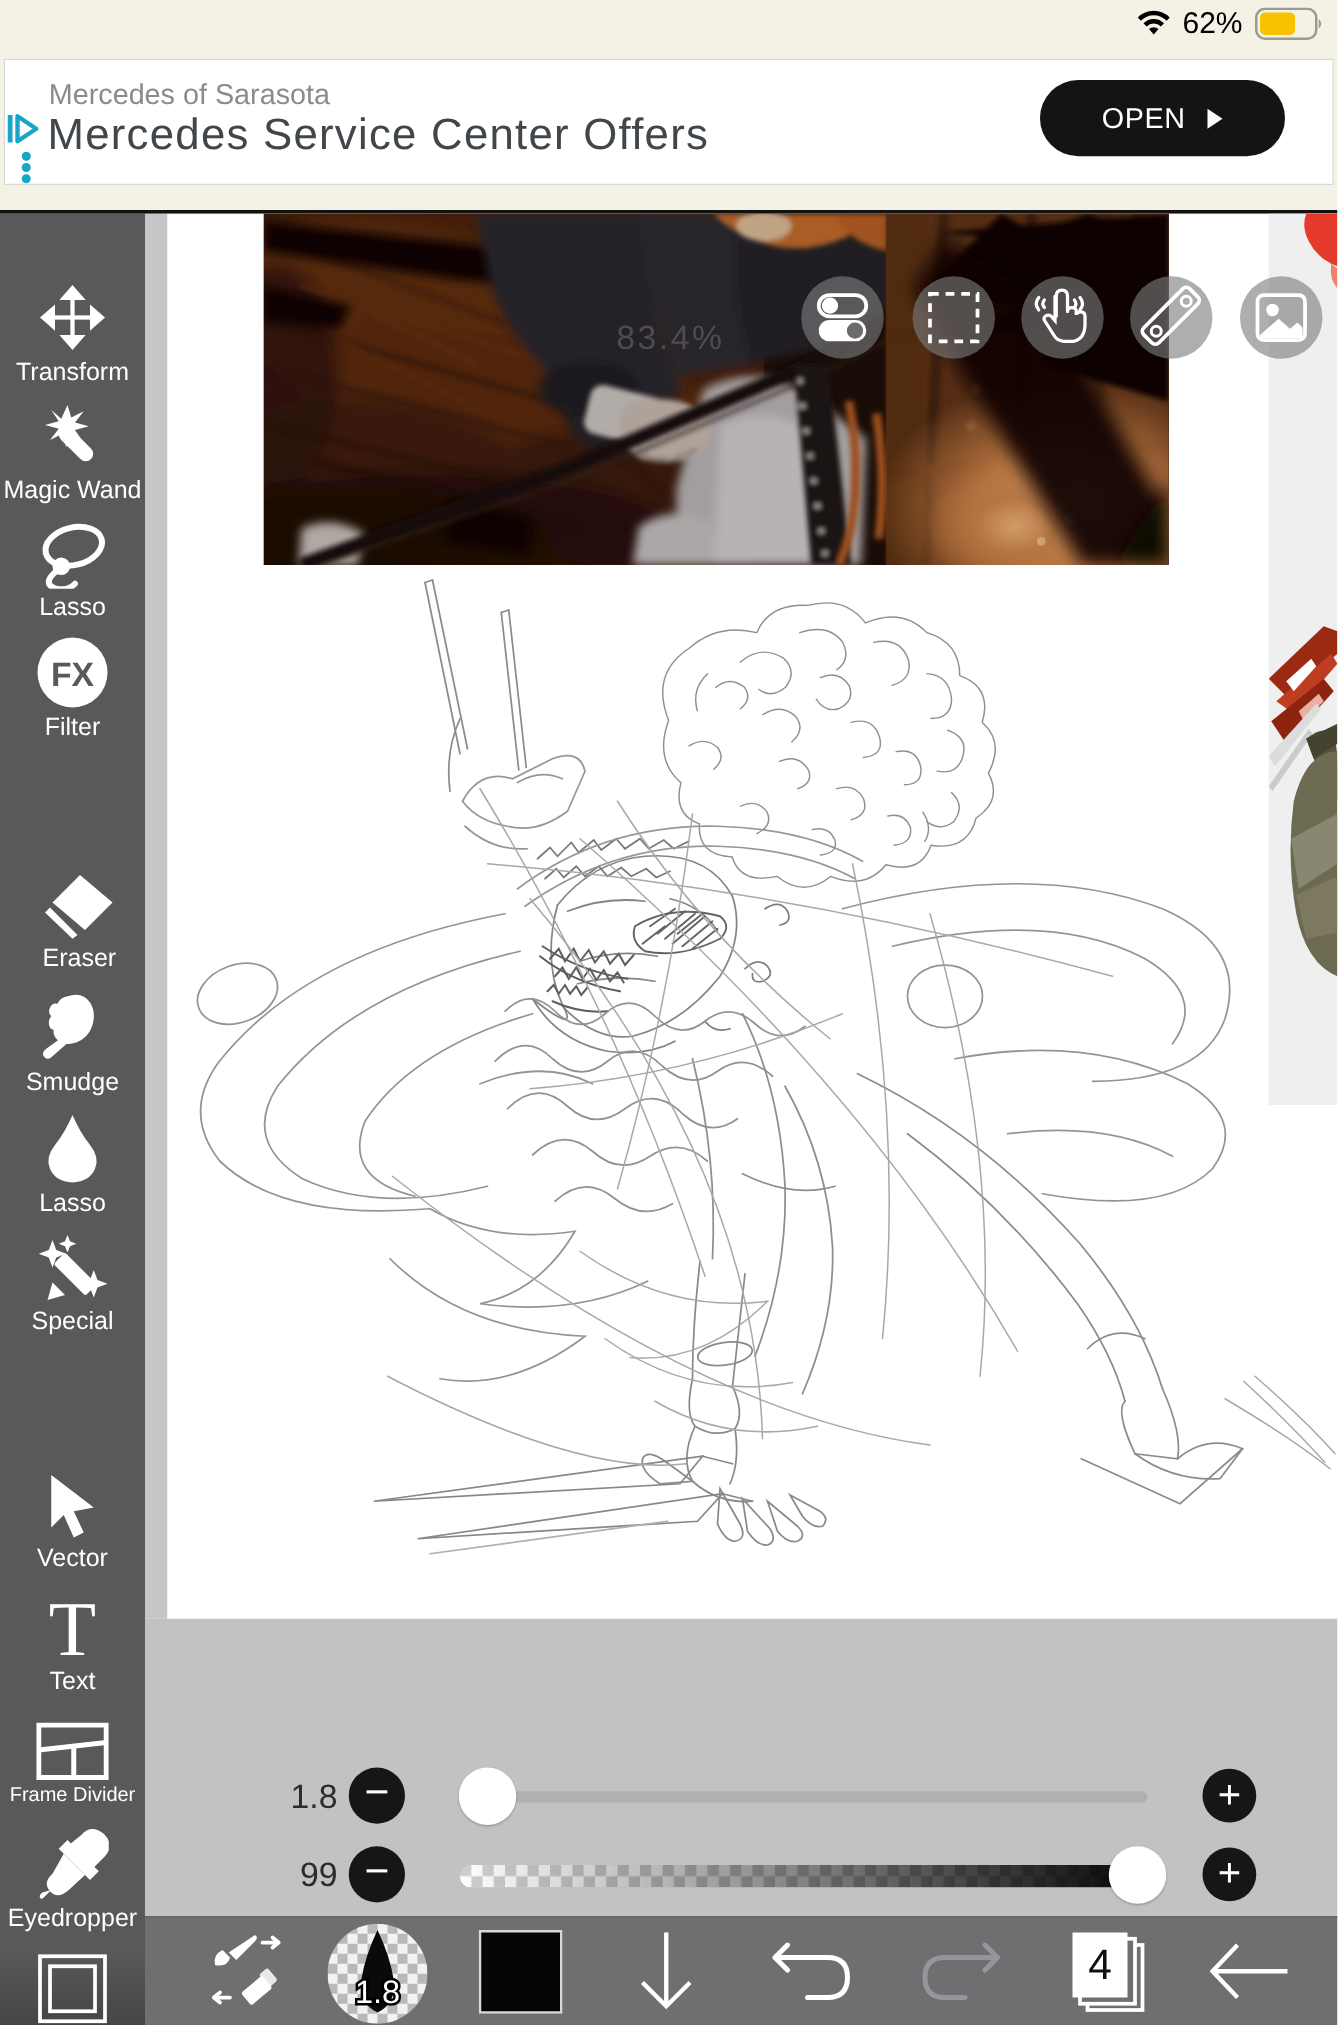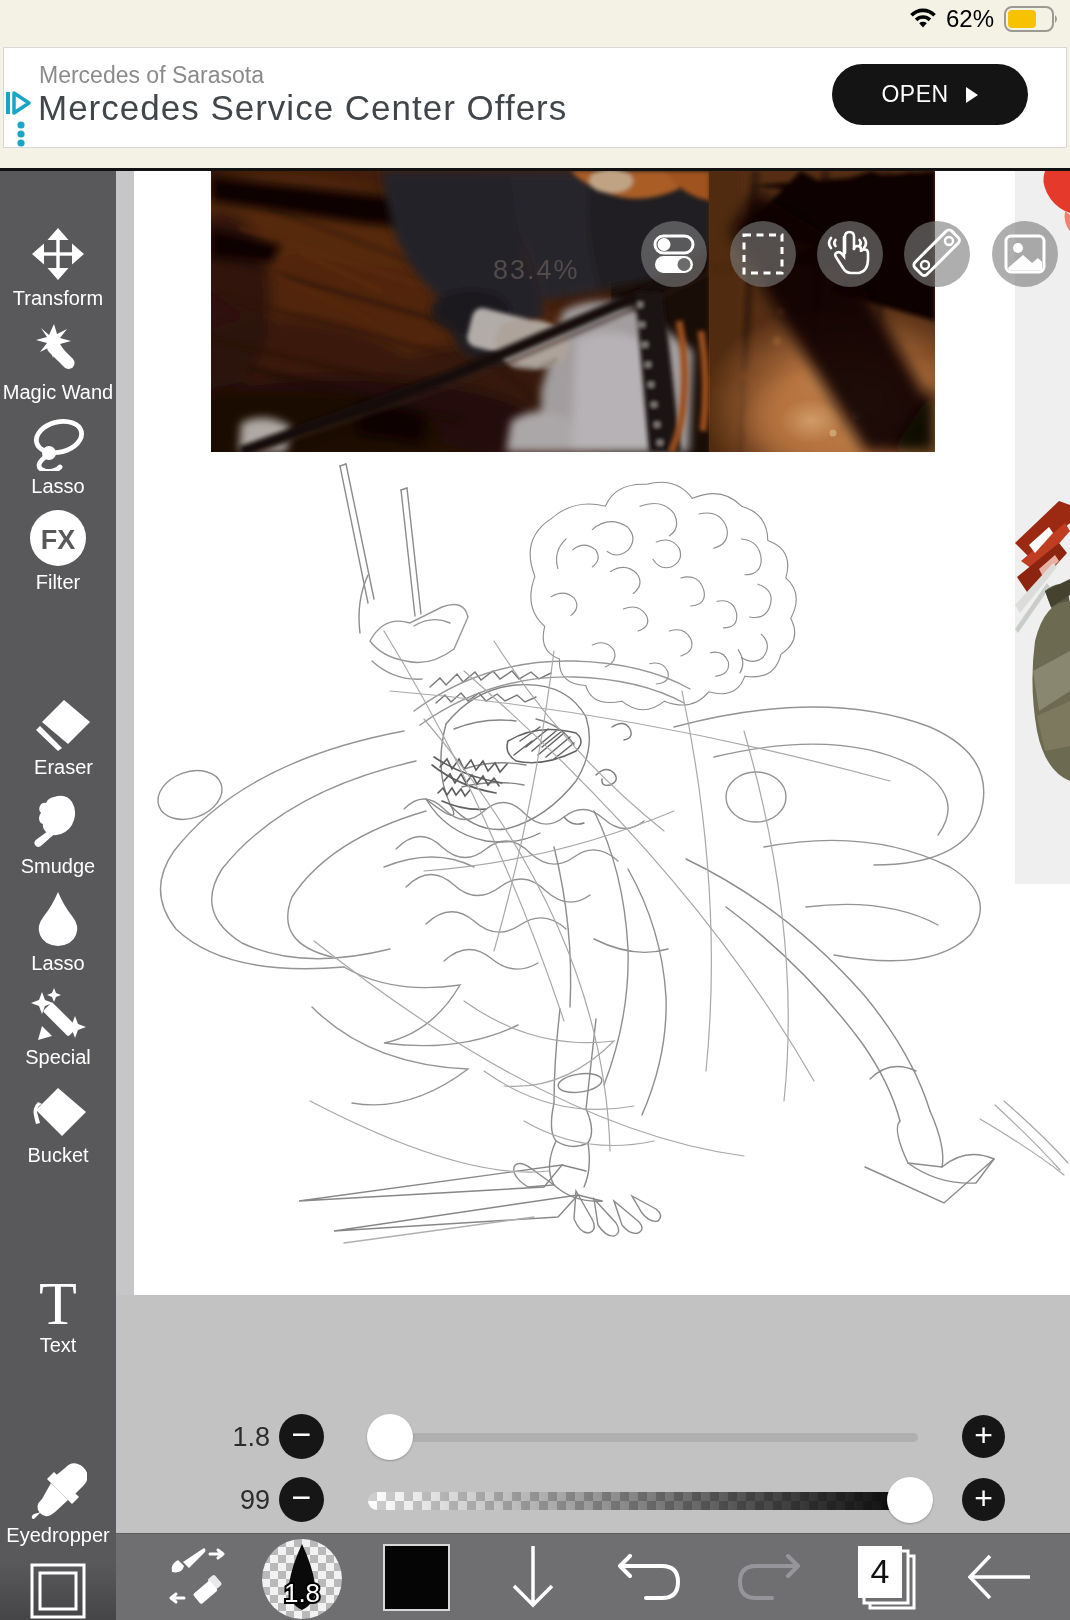--- a/index.html
+++ b/index.html
@@ -134,34 +134,41 @@
       <g fill="#fff">
           <path d="M14 6 L17 14 L25 17 L17 20 L14 28 L11 20 L3 17 L11 14 Z"></path>
           <path d="M47 30 L50 38 L58 41 L50 44 L47 52 L44 44 L36 41 L44 38 Z"></path>
           <path d="M26 2 L28 7 L33 9 L28 11 L26 16 L24 11 L19 9 L24 7 Z"></path>
           <rect x="24" y="16" width="36" height="13" rx="2" transform="rotate(45 24 16)"></rect>
           <path d="M14 40 L24 50 L10 54 Z"></path>
         </g>
     </svg>
     <span class="lbl">Special</span>
   </div>
-  <div class="tool" style="top:915px;">
-    <svg class="ticon" width="60" height="54" viewBox="0 0 60 54">
-      <g fill="#fff">
-          <path d="M30 2 L58 26 L34 50 L8 24 Z"></path>
-          <path d="M10 16 Q4 22 6 30 L8 38 L12 37 L9 26 Q9 20 14 18 Z"></path>
-        </g>
-    </svg>
-    <span class="lbl">Bucket</span>
+  <div class="tool" style="top:1007px;">
+    <svg class="ticon" width="50" height="54" viewBox="0 0 50 54">
+      <path d="M8 2 L42 28 L26 31 L34 48 L26 52 L18 34 L8 44 Z" fill="#fff"></path>
+    </svg>
+    <span class="lbl">Vector</span>
   </div>
   <div class="tool" style="top:1103px;">
     <svg class="ticon" width="54" height="56" viewBox="0 0 54 56">
       <text x="27" y="50" font-size="62" text-anchor="middle" fill="#fff" font-family="Liberation Serif">T</text>
     </svg>
     <span class="lbl">Text</span>
+  </div>
+  <div class="tool" style="top:1207px;">
+    <svg class="ticon" width="58" height="46" viewBox="0 0 58 46">
+      <g fill="none" stroke="#fff" stroke-width="4">
+          <rect x="2" y="2" width="54" height="42"></rect>
+          <path d="M2 22 L56 16"></path>
+          <path d="M30 19 L30 44"></path>
+        </g>
+    </svg>
+    <span class="lbl small">Frame Divider</span>
   </div>
   <div class="tool" style="top:1291px;">
     <svg class="ticon" width="58" height="58" viewBox="0 0 58 58">
       <g fill="#fff">
           <path d="M36 6 Q44 -3 54 5 Q63 14 55 23 L45 33 L25 15 Z"></path>
           <path d="M25 10 L50 35 L43 42 L18 17 Z"></path>
           <path d="M22 21 L39 38 L26 50 Q17 58 11 51 Q5 44 13 37 Z"></path>
           <path d="M12 50 L6 56 Q4 58 3 56 Q2 54 5 52 Z"></path>
         </g>
     </svg>

